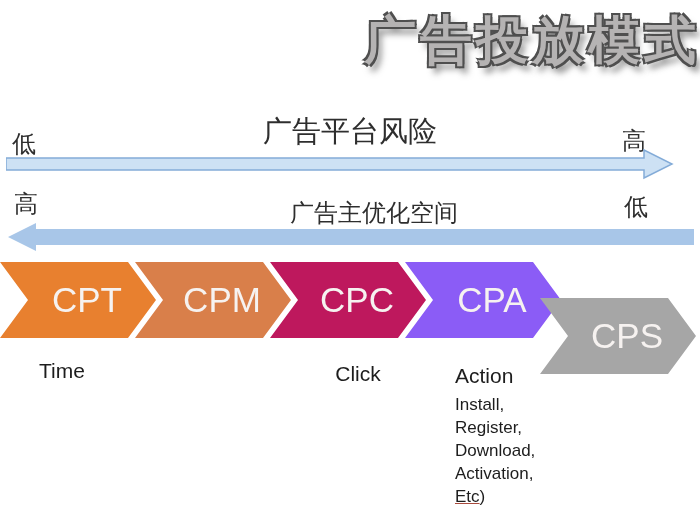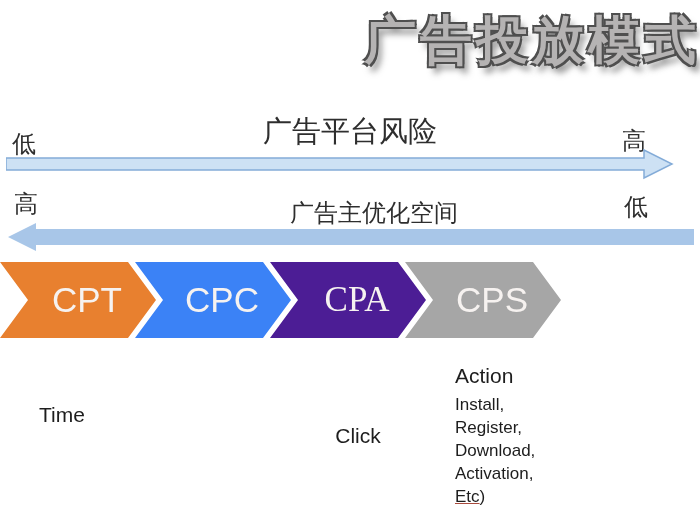--- a/index.html
+++ b/index.html
@@ -31,21 +31,21 @@
     padding-left:18px;box-sizing:border-box;
     color:#f6f2f0;font-size:35px;
   }
   .chev:nth-child(1){left:0;}
   .chev:nth-child(2){left:135px;}
   .chev:nth-child(3){left:270px;}
   .chev:nth-child(4){left:405px;}
   .chev:nth-child(5){left:540px;margin-top:36px;}
   
   .desc{position:absolute;color:#1d1d1d;font-size:21px;}
-  .desc.center{text-align:center;margin-top:44px;}
+  .desc.center{text-align:center;}
   .sub-list{margin-top:5px;font-size:17px;line-height:23px;color:#1d1d1d;}
   .etc-underline{text-decoration:underline;text-decoration-color:#a84a3c;}
 </style>
 </head>
 <body>
 
 <div class="canvas">
 
   <div class="title">广告投放模式</div>
 
@@ -60,33 +60,36 @@
   <div class="arrow-caption cn" style="top:197px;padding-left:24px;font-size:24px;">广告主优化空间</div>
   <div class="end-label cn" style="top:191px;left:624px;">低</div>
   <svg class="arrow-svg" style="top:221px;left:6px;" width="688" height="32" viewBox="0 0 688 32">
     <polygon points="2,16 30,2 30,8 688,8 688,24 30,24 30,30" stroke="none" fill="#a8c6e8"></polygon>
   </svg>
 
   <div class="chev-row">
     <div class="chev" style="background: rgb(232, 128, 47);">
       <span>CPT</span>
     </div>
-    <div class="chev" style="background: #3b82f6;">
+    <div class="chev" style="background: rgb(217, 127, 74);">
+      <span>CPM</span>
+    </div>
+    <div class="chev" style="background: #be185d;">
       <span>CPC</span>
     </div>
-    <div class="chev" style="background: #4c1d95; font-family: Liberation Serif, serif;">
+    <div class="chev" style="background: #8b5cf6;">
       <span>CPA</span>
     </div>
     <div class="chev" style="background: rgb(166, 166, 166);">
       <span>CPS</span>
     </div>
   </div>
 
   <div class="desc center" style="top:359px;left:12px;width:100px;">Time</div>
-  <div class="desc center" style="top:380px;left:308px;width:100px;">Click</div>
+  <div class="desc center" style="top:362px;left:308px;width:100px;">Click</div>
 
   <div class="desc" style="top:364px;left:455px;width:130px;">
     <div>Action</div>
     <div class="sub-list">
       <div>Install,</div>
       <div>Register,</div>
       <div>Download,</div>
       <div>Activation,</div>
       <div><span class="etc-underline">Etc</span><span>)</span></div>
     </div>

